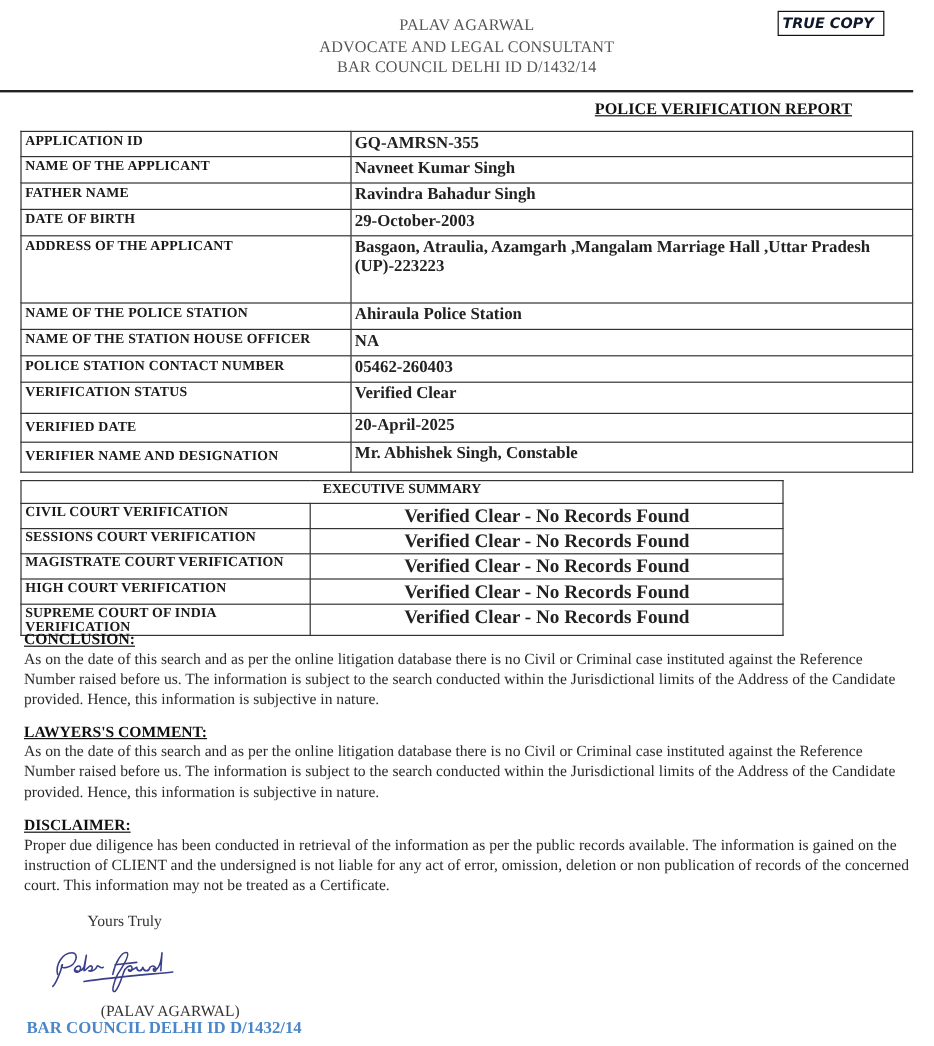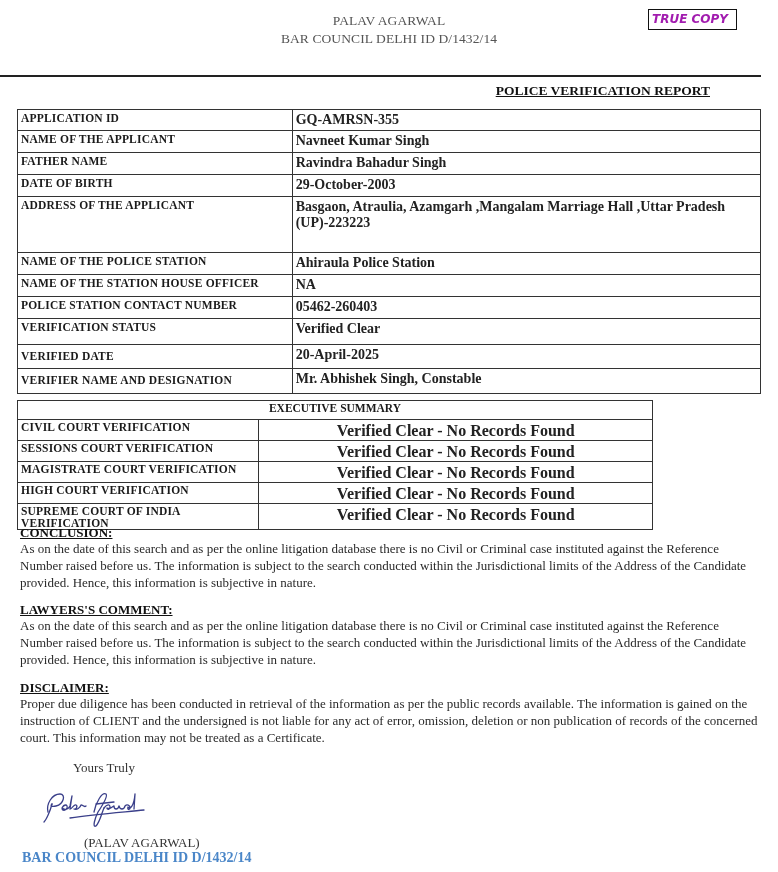--- a/index.html
+++ b/index.html
@@ -4,21 +4,21 @@
 <style>
   * { box-sizing: border-box; margin: 0; padding: 0; }
   html, body { width: 778px; height: 872px; background: #ffffff; overflow: hidden; }
   body { position: relative; font-family: "Liberation Serif", "DejaVu Serif", serif; color: #1a1a1a; }
 
   .letterhead { position: absolute; left: 0; top: 12px; width: 778px; text-align: center; }
   .letterhead .line { font-size: 13.5px; color: #555; line-height: 17.5px; letter-spacing: 0.1px; }
 
   .true-copy { position: absolute; left: 648px; top: 9px; width: 89px; height: 21px; border: 1.5px solid #111;
     font-family: "DejaVu Sans", sans-serif; font-style: italic; font-weight: bold; font-size: 12px;
-    line-height: 18px; padding-left: 3px; color: #a21caf; }
+    line-height: 18px; padding-left: 3px; color: #0f172a; }
 
   .rule { position: absolute; left: 0; top: 75px; width: 761px; height: 2px; background: #222; }
 
   .report-title { position: absolute; left: 0; top: 83px; width: 710px; text-align: right;
     font-size: 13.5px; font-weight: bold; text-decoration: underline; color: #111; }
 
   table { border-collapse: collapse; position: absolute; left: 17px; }
   td { border: 1.5px solid #333; font-size: 11.5px; vertical-align: top; padding: 2px 3px 0 3px; }
   td.label { font-weight: bold; width: 275px; font-size: 11.5px; letter-spacing: 0.2px; }
   td.value { font-weight: bold; font-size: 14px; width: 469px; color: #222; }
@@ -41,20 +41,21 @@
   .yours { position: absolute; left: 73px; top: 760px; font-size: 13px; color: #333; }
   .signature { position: absolute; left: 40px; top: 782px; width: 120px; height: 52px; }
   .sig-name { position: absolute; left: 40px; top: 835px; font-size: 13px; color: #333; margin-left: 44px; }
   .sig-id { position: absolute; left: 22px; top: 850px; font-size: 14px; font-weight: bold; color: #4a86c8; }
 </style>
 </head>
 <body>
 
 <div class="letterhead">
   <div class="line">PALAV AGARWAL</div>
+  <div class="line">ADVOCATE AND LEGAL CONSULTANT</div>
   <div class="line">BAR COUNCIL DELHI ID D/1432/14</div>
 </div>
 
 <div class="true-copy">TRUE COPY</div>
 
 <div class="rule"></div>
 
 <div class="report-title">POLICE VERIFICATION REPORT</div>
 
 <table id="details">

